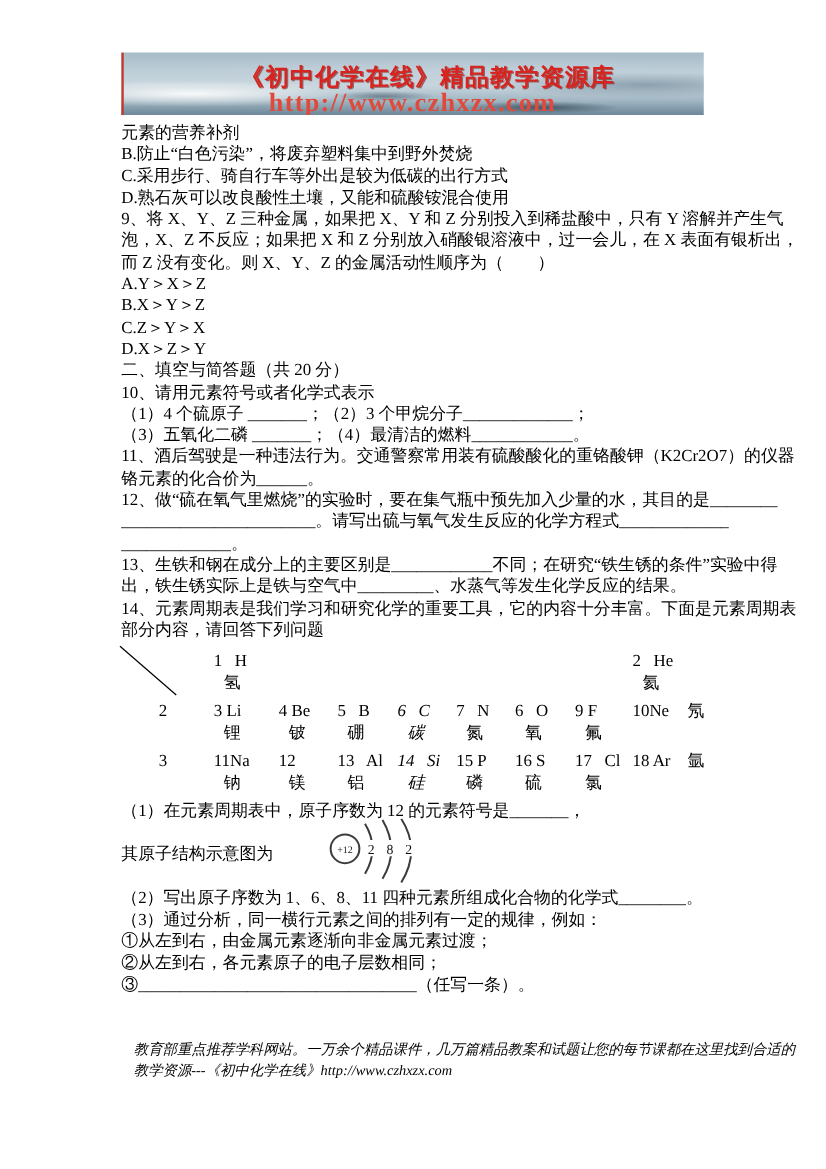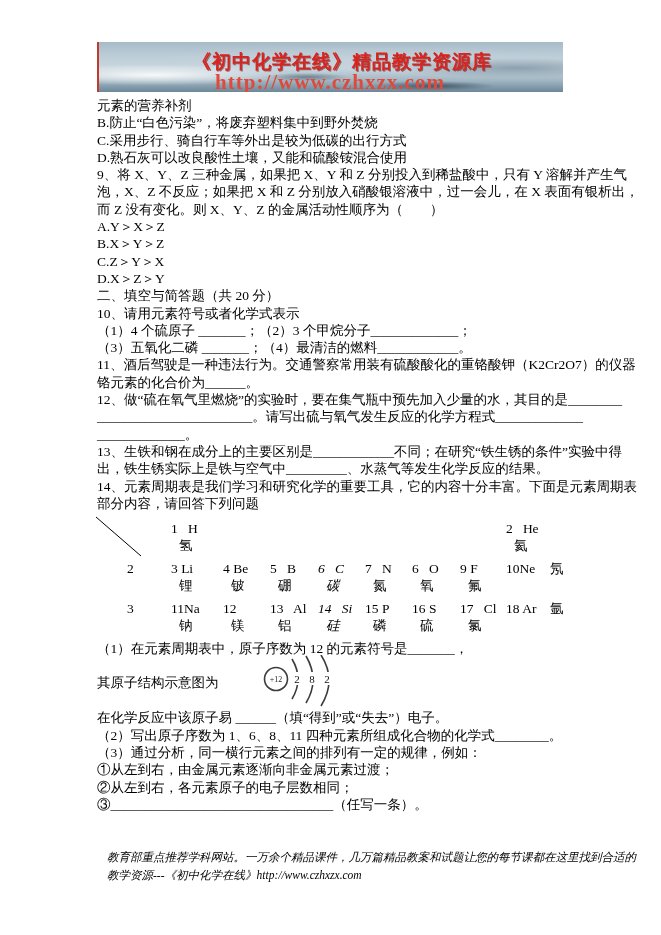--- a/index.html
+++ b/index.html
@@ -227,21 +227,20 @@
         <path class="st" d="M60,0 Q76,25 60,51"></path>
         <rect x="32" y="17" width="9" height="13" fill="#ffffff"></rect>
         <rect x="47" y="17" width="9" height="13" fill="#ffffff"></rect>
         <rect x="62" y="17" width="9" height="13" fill="#ffffff"></rect>
         <text class="sh" x="36" y="28">2</text>
         <text class="sh" x="51" y="28">8</text>
         <text class="sh" x="66" y="28">2</text>
       </svg>
     </div>
 
-    <div class="ln">在化学反应中该原子易 ______（填“得到”或“失去”）电子。</div>
     <div class="ln">（2）写出原子序数为 1、6、8、11 四种元素所组成化合物的化学式________。</div>
     <div class="ln">（3）通过分析，同一横行元素之间的排列有一定的规律，例如：</div>
     <div class="ln">①从左到右，由金属元素逐渐向非金属元素过渡；</div>
     <div class="ln">②从左到右，各元素原子的电子层数相同；</div>
     <div class="ln">③_________________________________（任写一条）。</div>
   </div>
 
   <div class="footer">
     <div class="fline">教育部重点推荐学科网站。一万余个精品课件，几万篇精品教案和试题让您的每节课都在这里找到合适的</div>
     <div class="fline">教学资源---《初中化学在线》http://www.czhxzx.com</div>

